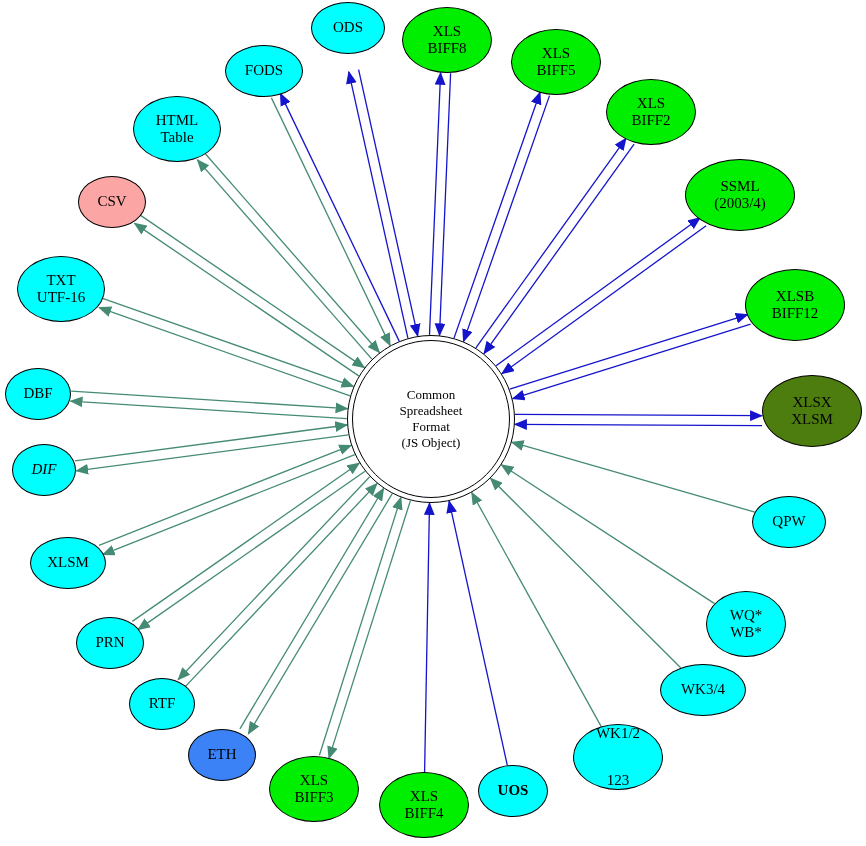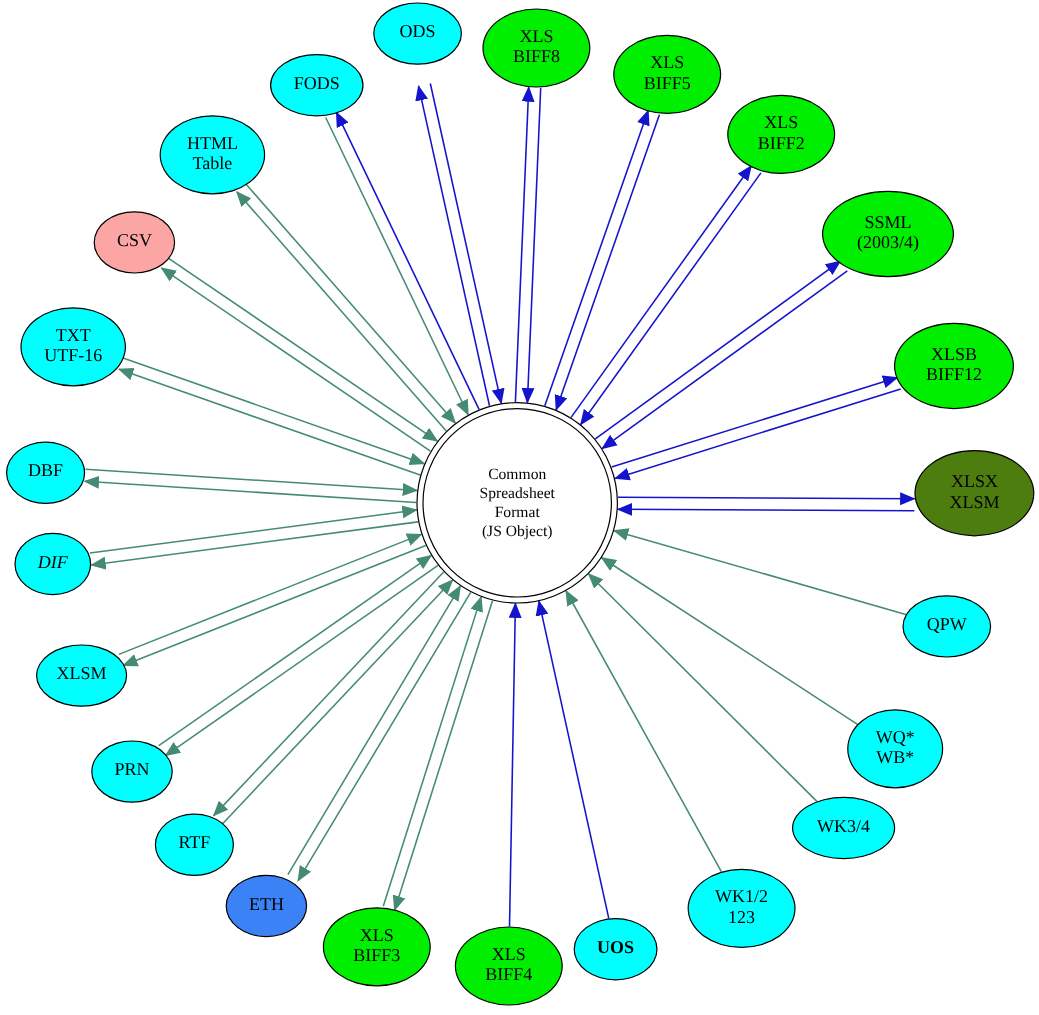--- a/index.html
+++ b/index.html
@@ -111,21 +111,21 @@
     <div class="node" style="left: 789px; top: 522px; width: 74px; height: 52px; background: rgb(0, 255, 255); border-color: rgb(0, 0, 0);">
       <div>QPW</div>
     </div>
     <div class="node" style="left: 746px; top: 624px; width: 80px; height: 66px; background: rgb(0, 255, 255); border-color: rgb(0, 0, 0);">
       <div>WQ*</div>
       <div>WB*</div>
     </div>
     <div class="node" style="left: 703px; top: 690px; width: 86px; height: 52px; background: rgb(0, 255, 255); border-color: rgb(0, 0, 0);">
       <div>WK3/4</div>
     </div>
-    <div class="node" style="left: 618px; top: 757px; width: 90px; height: 66px; background: rgb(0, 255, 255); border-color: rgb(0, 0, 0);">
+    <div class="node" style="left: 618px; top: 757px; width: 90px; height: 66px; background: rgb(0, 255, 255); border-color: rgb(0, 0, 0); justify-content: space-between;">
       <div>WK1/2</div>
       <div>123</div>
     </div>
     <div class="node" style="left: 513px; top: 791px; width: 70px; height: 52px; background: rgb(0, 255, 255); border-color: rgb(0, 0, 0); font-weight: bold;">
       <div>UOS</div>
     </div>
     <div class="node" style="left: 424px; top: 805px; width: 90px; height: 66px; background: rgb(0, 238, 0); border-color: rgb(0, 0, 0);">
       <div>XLS</div>
       <div>BIFF4</div>
     </div>

